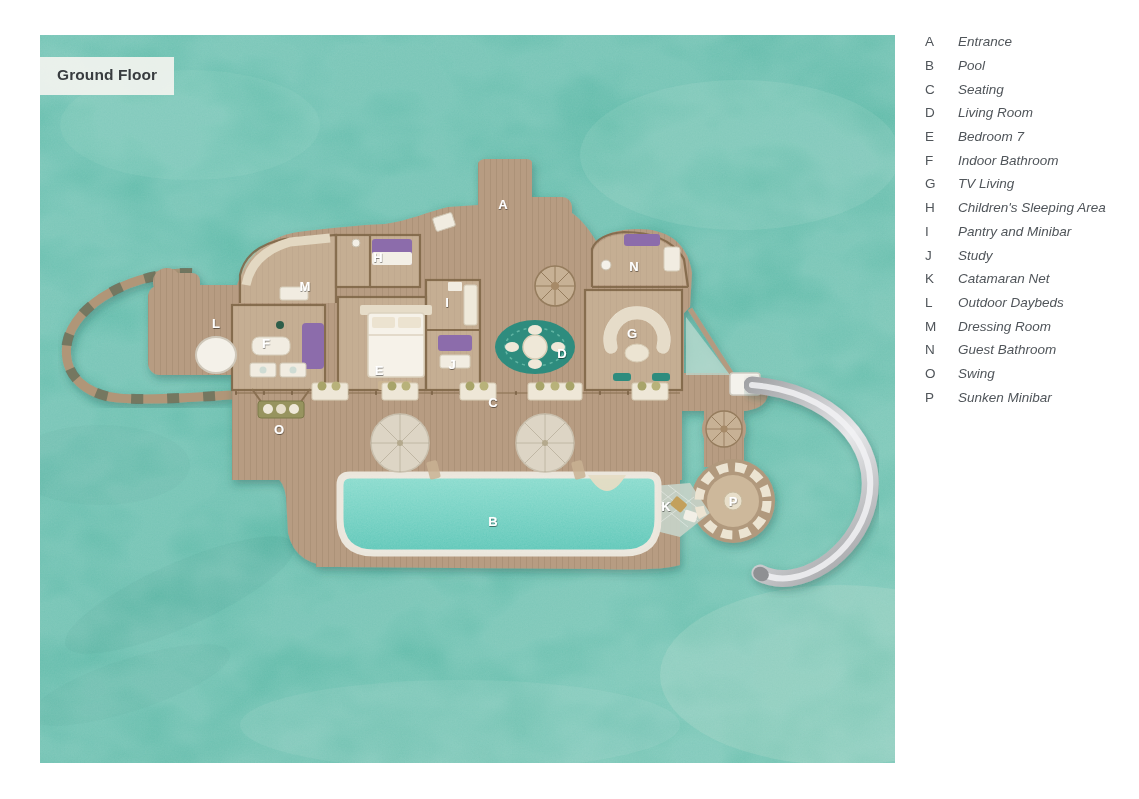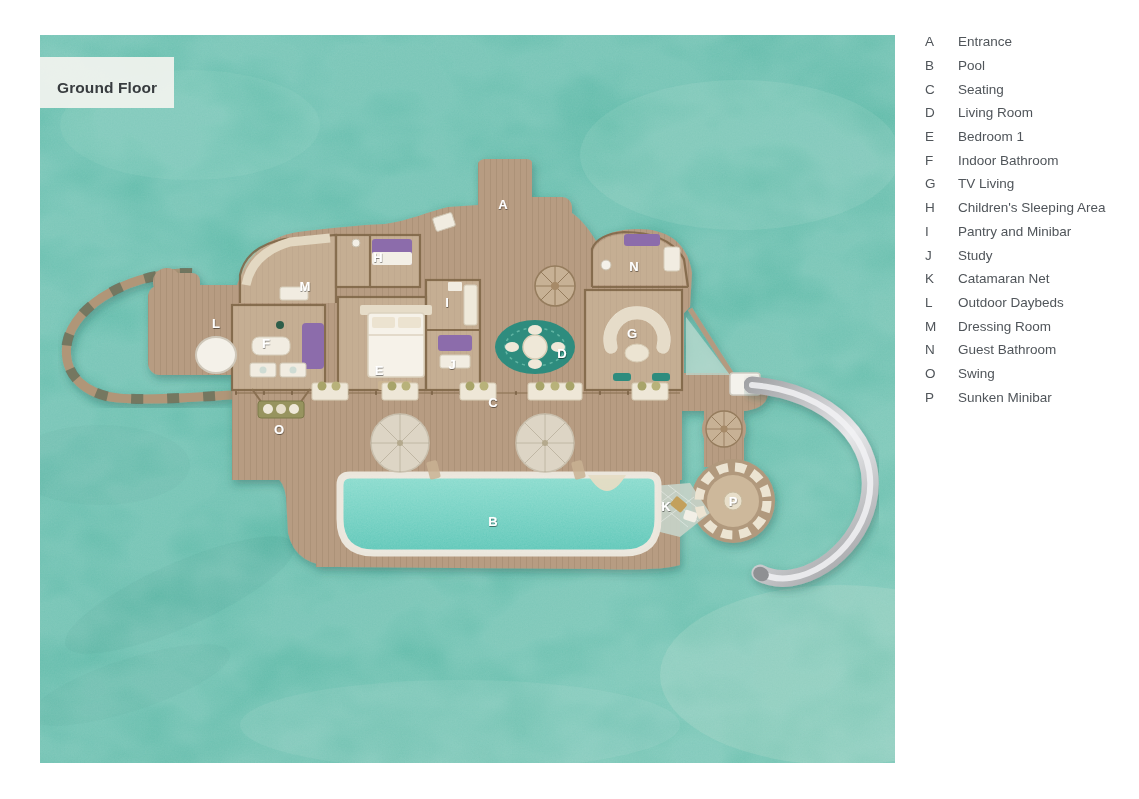--- a/index.html
+++ b/index.html
@@ -5,30 +5,30 @@
   html,body{margin:0;padding:0;background:#fff;}
   body{width:1139px;height:799px;position:relative;overflow:hidden;
        font-family:"Liberation Sans",sans-serif;}
   .page{position:absolute;inset:0;}
   
   .photo{position:absolute;left:40px;top:35px;width:855px;height:728px;}
   .photo svg{position:absolute;inset:0;display:block;}
   
   .floor-label{
     position:absolute;left:0;top:22px;height:35px;line-height:29px;
-    padding:16px 17px 0 17px;background:rgba(239,242,237,0.95);
+    padding:3px 17px 0 17px;background:rgba(239,242,237,0.95);
     font-size:15.5px;font-weight:700;color:#383c3f;letter-spacing:.1px;
     z-index:5;white-space:nowrap;}
   
   .legend{position:absolute;left:895px;top:30px;width:244px;}
   .legend ul{list-style:none;margin:0;padding:0 0 0 30px;}
   .legend li{display:flex;align-items:center;height:23.7px;
     font-size:13.5px;color:#50555a;}
   .legend .lk{width:33px;flex:0 0 33px;}
-  .legend .ll{flex:1;}
+  .legend .ll{flex:1;font-style:italic;}
   .marker{font:600 13px "Liberation Sans",sans-serif;fill:#ffffff;}
 </style>
 </head>
 <body>
 
 <div class="page">
 
   <div class="photo">
     <svg viewBox="0 0 855 728" width="855" height="728">
       <defs>
@@ -358,21 +358,21 @@
         <li>
           <span class="lk">C</span>
           <span class="ll">Seating</span>
         </li>
         <li>
           <span class="lk">D</span>
           <span class="ll">Living Room</span>
         </li>
         <li>
           <span class="lk">E</span>
-          <span class="ll">Bedroom 1</span>
+          <span class="ll">Bedroom 7</span>
         </li>
         <li>
           <span class="lk">F</span>
           <span class="ll">Indoor Bathroom</span>
         </li>
         <li>
           <span class="lk">G</span>
           <span class="ll">TV Living</span>
         </li>
         <li>

